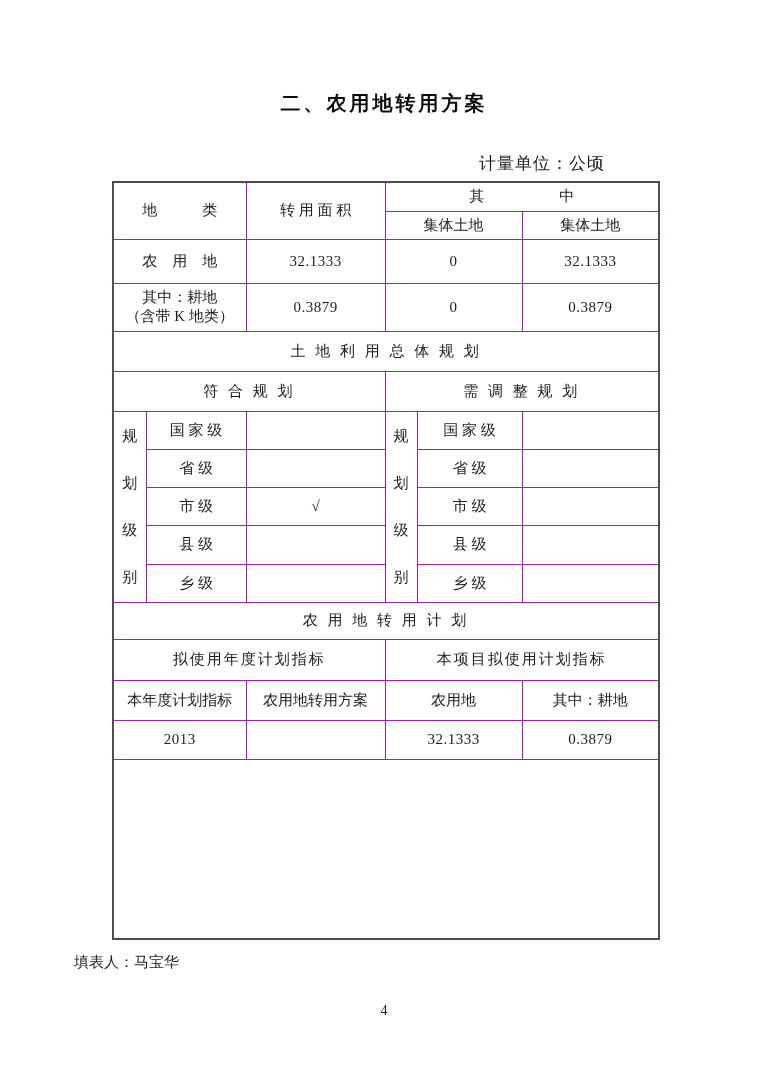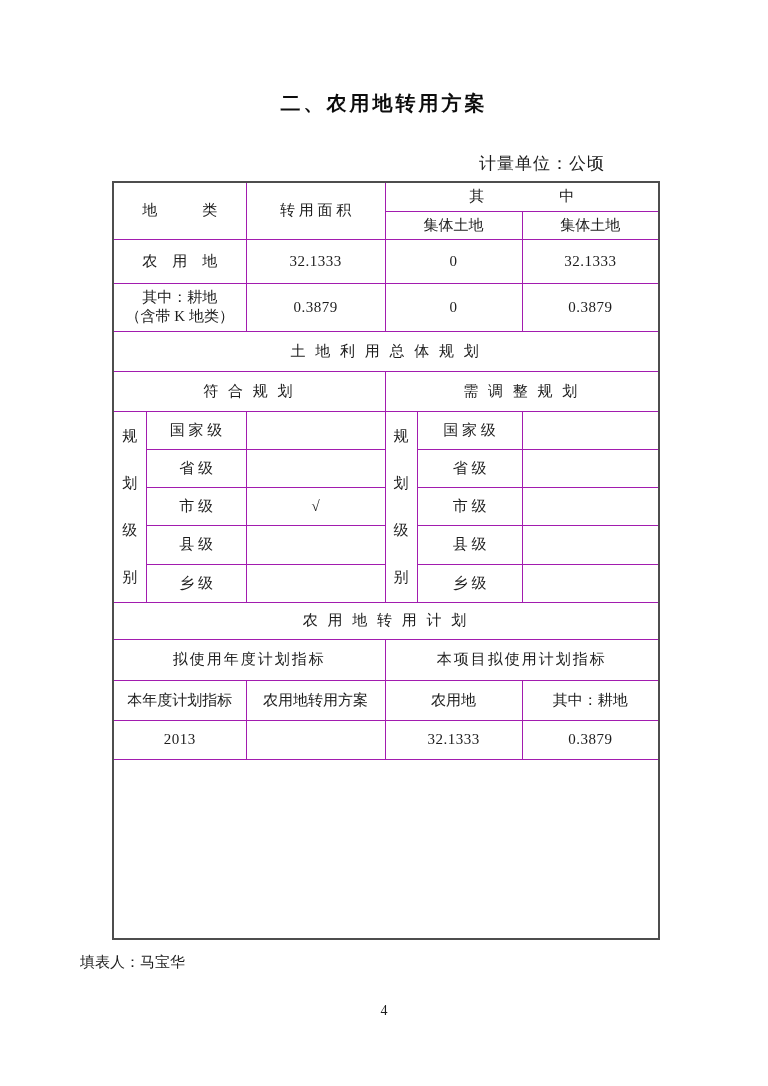--- a/index.html
+++ b/index.html
@@ -26,21 +26,21 @@
     font-size:15px; padding:0; overflow:hidden;
   }
   .two-line { line-height:1.3; font-size:15px; }
   .sec-title { letter-spacing:3px;margin-left:32px; }
   .grp-title { letter-spacing:2px; }
   .vtext {
     width:1em; margin:0 auto; word-break:break-all; line-height:47px;
     font-size:15px; text-align:left;
   }
   .num { letter-spacing:0.5px;margin-left:25px; }
-  .footer-label { position:absolute; top:953px; left:80px; font-size:15px; }
+  .footer-label { position:absolute; top:953px; left:74px; font-size:15px; }
   .page-number {
     position:absolute; top:1003px; left:0; width:768px; text-align:center;
     font-size:14px;
   }
 </style>
 </head>
 <body>
 
 <div class="doc-title">二、农用地转用方案</div>
 <div class="unit-label">计量单位：公顷</div>

